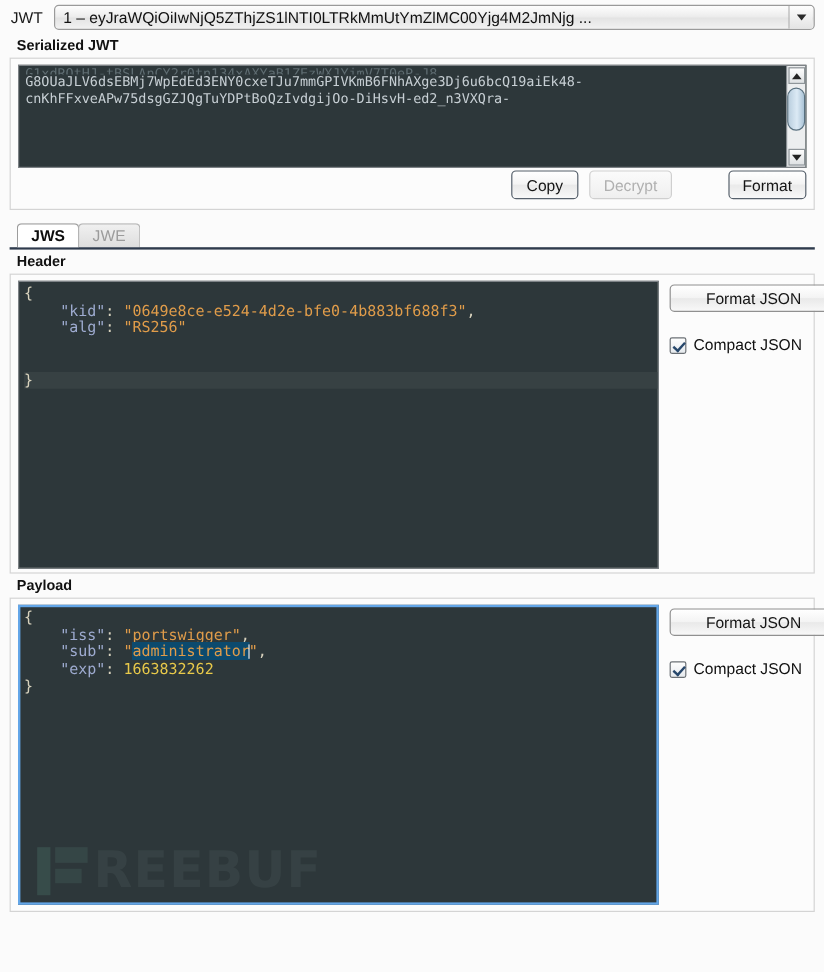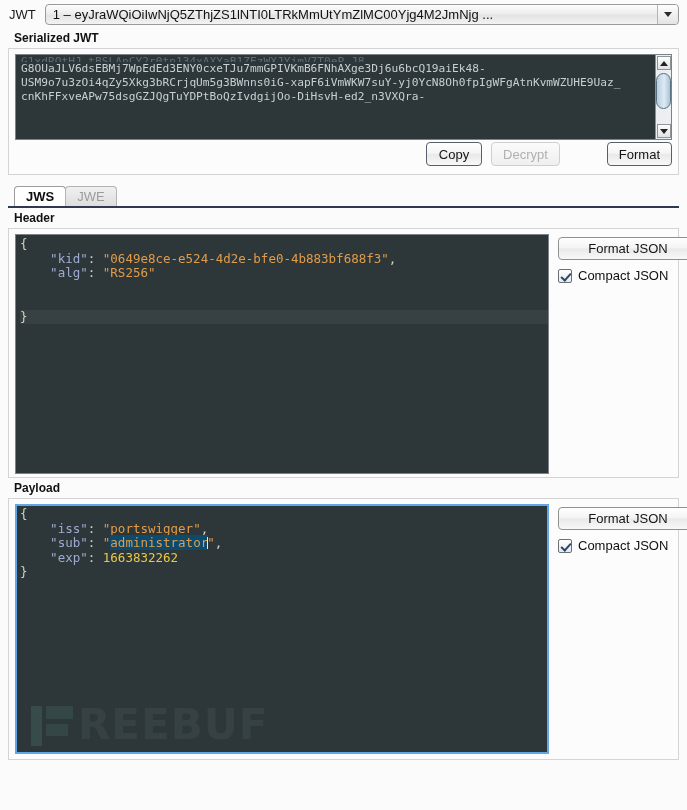--- a/index.html
+++ b/index.html
@@ -260,21 +260,21 @@
     border: 1px solid #909090;
     border-radius: 4px;
     background: linear-gradient(to bottom, #ffffff 0%, #f4f4f4 47%, #e9e9e9 52%, #f8f8f8 100%);
     display: flex; align-items: center; justify-content: center;
     white-space: nowrap;
   }
   .cb-row {
     display: flex;
     align-items: flex-end;
     gap: 6px;
-    margin-top: 8px;
+    margin-top: 20px;
   }
   .cb {
     width: 14px; height: 14px;
     border: 1px solid #6b7075;
     border-radius: 2px;
     background: linear-gradient(to bottom, #fdfdfd, #e6eaee);
     position: relative;
     flex: none;
   }
   .cb::after {
@@ -325,21 +325,20 @@
   </div>
 </div>
 
 <div class="section-label">Serialized JWT</div>
 
 <div class="serialized-panel">
   <div class="serialized-editor-wrap">
     <div class="serialized-editor">
       <div class="clipped ln">G1xdRQtHJ-tBSLAnCY2r0tn134xAXYaB1ZEzWXJYjmV7T0eP-J8_</div>
       <div class="ln">G8OUaJLV6dsEBMj7WpEdEd3ENY0cxeTJu7mmGPIVKmB6FNhAXge3Dj6u6bcQ19aiEk48-</div>
-      <div class="ln">USM9o7u3zOi4qZy5Xkg3bRCrjqUm5g3BWnns0iG-xapF6iVmWKW7suY-yj0YcN8Oh0fpIgWFgAtnKvmWZUHE9Uaz_</div>
       <div class="ln">cnKhFFxveAPw75dsgGZJQgTuYDPtBoQzIvdgijOo-DiHsvH-ed2_n3VXQra-</div>
     </div>
     <div class="vscroll">
       <div class="arrow up">
           <i></i>
         </div>
       <div class="thumb"></div>
       <div class="arrow down">
           <i></i>
         </div>

